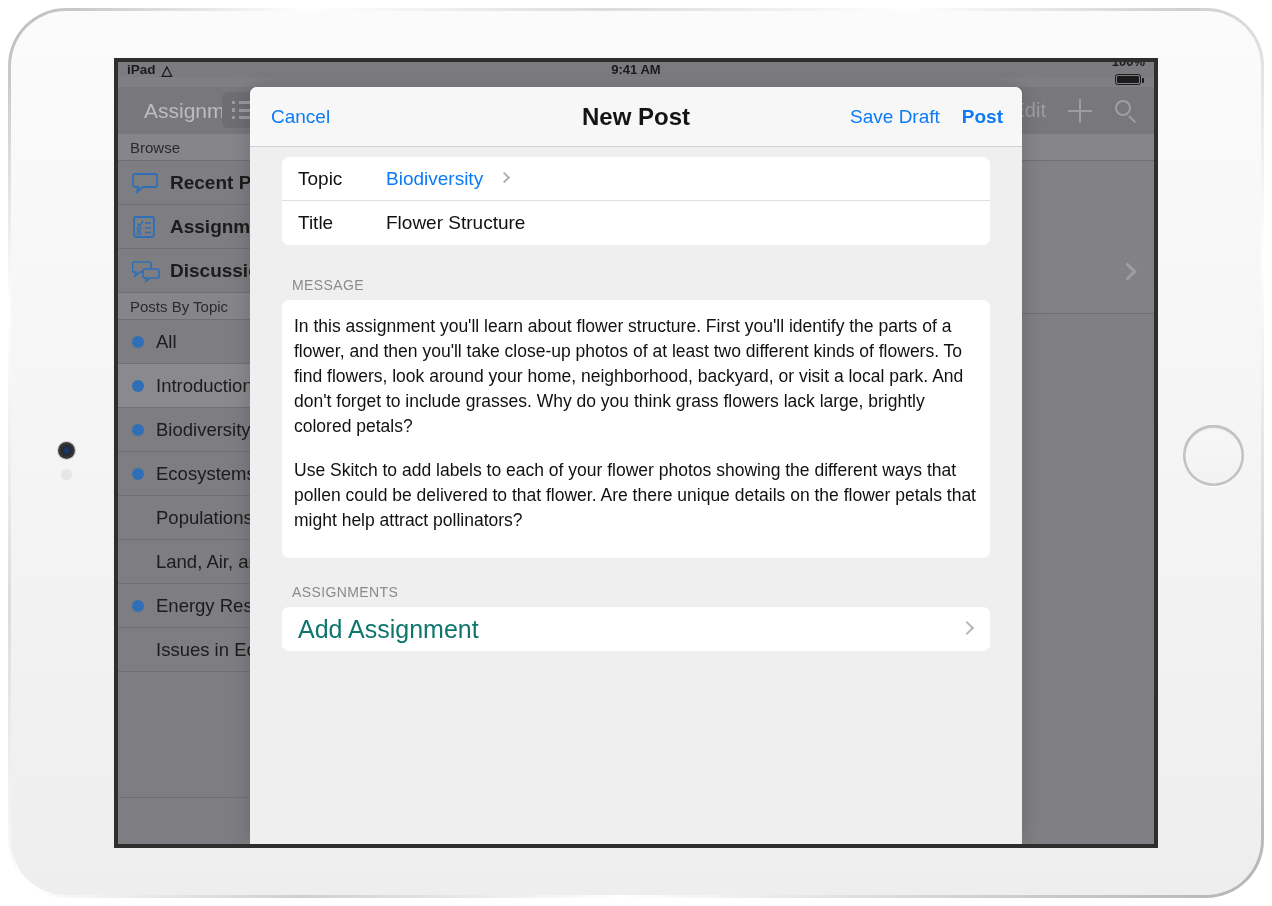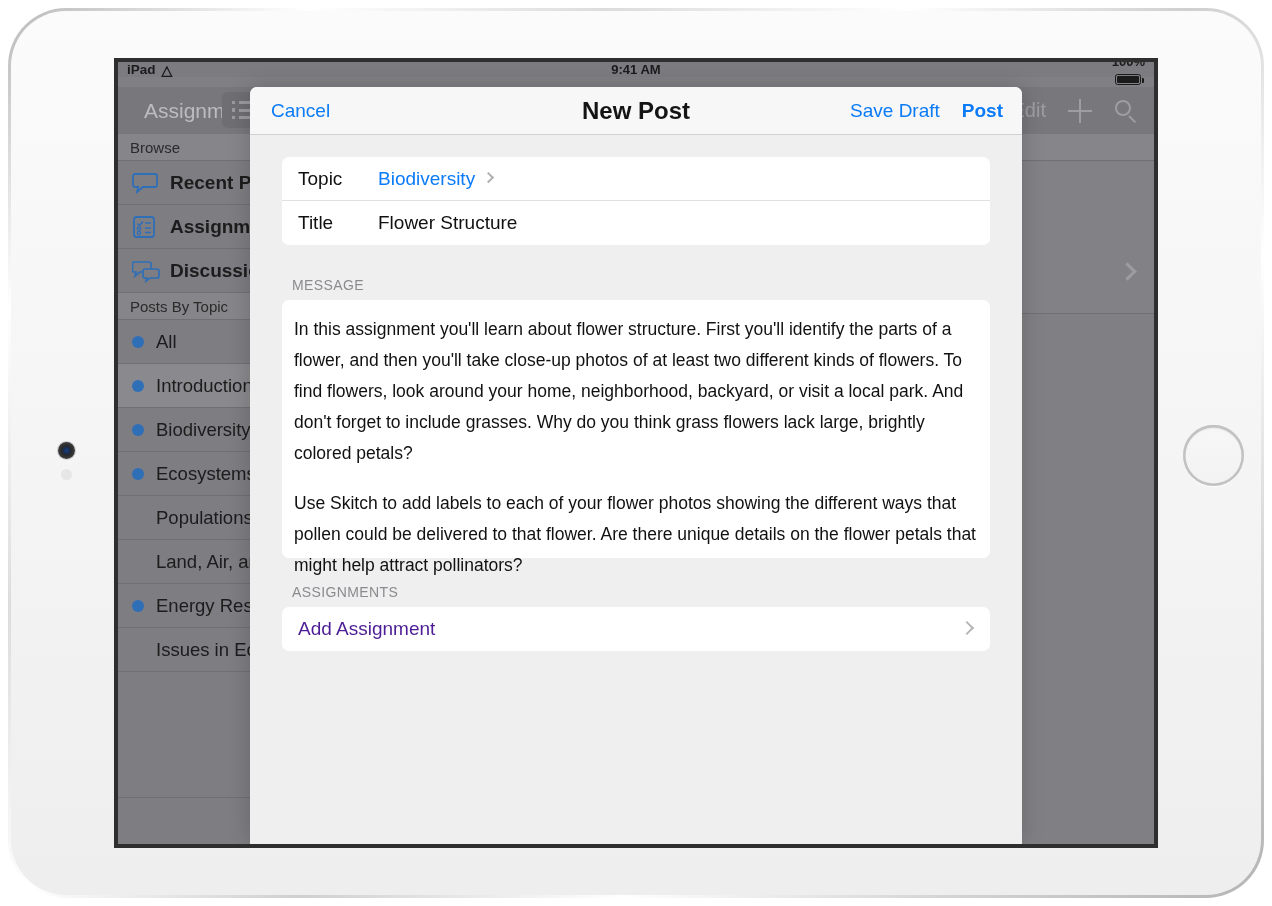--- a/index.html
+++ b/index.html
@@ -175,70 +175,70 @@
   
   #modal {
     position: absolute; left: 132px; top: 25px; width: 772px; bottom: 0;
     background: #efeff0;
     border-radius: 7px 7px 0 0;
     overflow: hidden;
     z-index: 10;
     box-shadow: 0 0 22px rgba(0,0,0,.18);
   }
   #modal-navbar {
-    height: 48px; background: #f7f7f7;
+    height: 60px; background: #f7f7f7;
     border-bottom: 1px solid #d2d2d4;
     display: flex; align-items: center; position: relative;
   }
   #modal-title {
     position: absolute; left: 0; right: 0; text-align: center;
     font-size: 24px; font-weight: 700; color: #141414;
   }
   .nav-action { font-size: 19px; color: #0b7bf7; cursor: pointer; }
   #cancel-btn { position: absolute; left: 21px; }
   #modal-right { position: absolute; right: 19px; display: flex; align-items: center; gap: 22px; margin-left: 33px; }
   #post-btn { font-weight: 700; }
 
   .modal-body { position: absolute; left: 0; right: 0; top: 48px; bottom: 0; padding: 0 32px; }
 
   .group {
     background: #fff; border-radius: 7px; margin-top: 22px; overflow: hidden;
   }
   .field-row {
     height: 44px; display: flex; align-items: center; padding: 0 16px;
-    border-bottom: 1px solid #e0e0e2; font-size: 19px; color: #111;
+    border-bottom: 1px solid #e0e0e2; font-size: 19px; color: #111; gap: 8px;
   }
   .field-row:last-child { border-bottom: none; }
   .field-label { width: 80px; color: #111; }
   .field-value { color: #111; }
   .field-value.link { color: #0b7bf7; }
   .inline-chevron {
     display: inline-block; width: 8px; height: 8px; margin-left: 8px;
     border-right: 2px solid #b0b0b3; border-top: 2px solid #b0b0b3;
     transform: rotate(45deg) translateY(-2px);
   }
 
   .section-caption {
     font-size: 14px; color: #8b8b8f; letter-spacing: .4px;
     margin: 26px 0 7px 10px;
   }
   .section-caption.first { margin-top: 32px; }
 
   #message-box {
     background: #fff; border-radius: 7px; height: 258px; padding: 14px 12px 0 12px;
-    font-size: 17.5px; line-height: 31px; color: #111;
+    font-size: 17.5px; line-height: 25px; color: #111;
   }
   #message-box p + p { margin-top: 19px; }
 
   #add-assignment-row {
     background: #fff; border-radius: 7px; height: 44px;
     display: flex; align-items: center; padding: 0 16px;
     position: relative;
   }
-  #add-assignment-label { font-size: 19px; color: #4c1d95; }
+  #add-assignment-label { font-size: 25px; color: #0f766e; }
   .row-chevron {
     position: absolute; right: 18px; top: 16px;
     width: 10px; height: 10px;
     border-right: 2.4px solid #b6b6b9; border-top: 2.4px solid #b6b6b9;
     transform: rotate(45deg);
   }
 </style>
 </head>
 <body>
 

